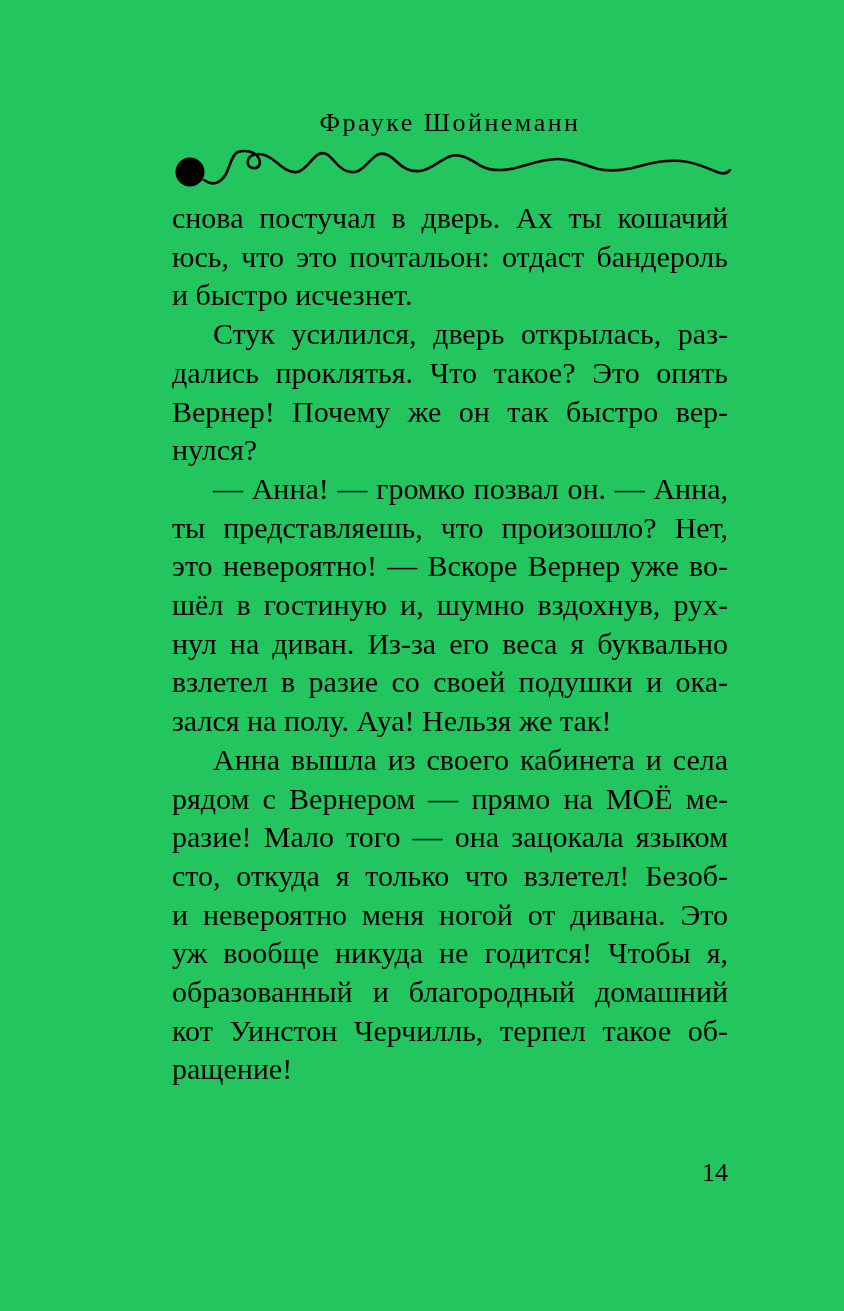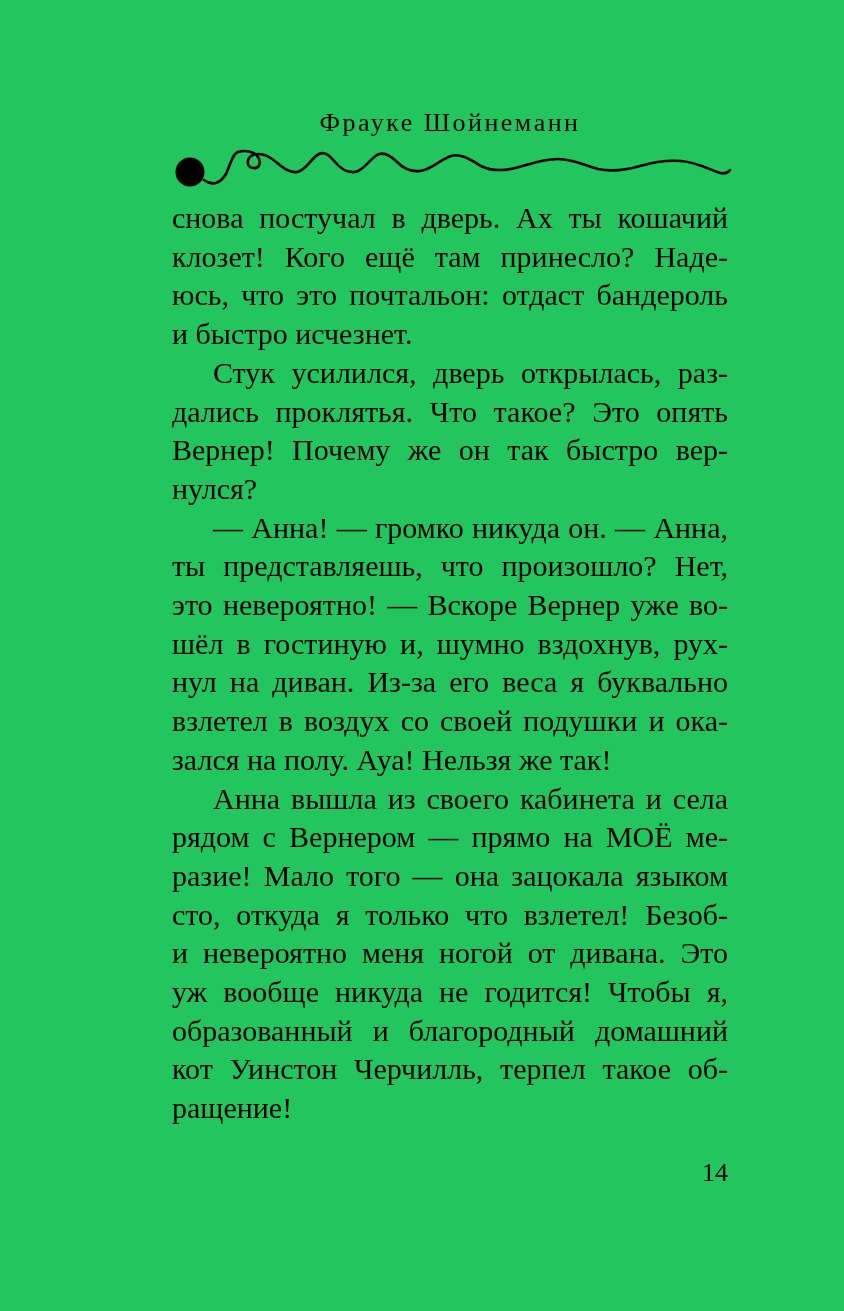--- a/index.html
+++ b/index.html
@@ -90,37 +90,36 @@
              C 402 17, 414 23, 428 27
              C 442 30, 456 28, 470 24
              C 484 20, 497 18, 511 19
              C 525 20, 537 26, 547 30
              C 552 32, 557 32, 560 28"></path>
   </svg>
 
   <div class="text-block" id="text-block">
       <div class="paragraph">
         <div class="line">снова постучал в дверь. Ах ты кошачий</div>
-        <div class="line">клозет! Кого ещё там принесло? Наде-</div>
         <div class="line">юсь, что это почтальон: отдаст бандероль</div>
         <div class="line par-last">и быстро исчезнет.</div>
       </div>
       <div class="paragraph">
         <div class="line indented">Стук усилился, дверь открылась, раз-</div>
         <div class="line">дались проклятья. Что такое? Это опять</div>
         <div class="line">Вернер! Почему же он так быстро вер-</div>
         <div class="line par-last">нулся?</div>
       </div>
       <div class="paragraph">
-        <div class="line indented">— Анна! — громко никуда он. — Анна,</div>
+        <div class="line indented">— Анна! — громко позвал он. — Анна,</div>
         <div class="line">ты представляешь, что произошло? Нет,</div>
         <div class="line">это невероятно! — Вскоре Вернер уже во-</div>
         <div class="line">шёл в гостиную и, шумно вздохнув, рух-</div>
         <div class="line">нул на диван. Из-за его веса я буквально</div>
-        <div class="line">взлетел в воздух со своей подушки и ока-</div>
+        <div class="line">взлетел в разие со своей подушки и ока-</div>
         <div class="line par-last">зался на полу. Ауа! Нельзя же так!</div>
       </div>
       <div class="paragraph">
         <div class="line indented">Анна вышла из своего кабинета и села</div>
         <div class="line">рядом с Вернером — прямо на МОЁ ме-</div>
         <div class="line">разие! Мало того — она зацокала языком</div>
         <div class="line">сто, откуда я только что взлетел! Безоб-</div>
         <div class="line">и невероятно меня ногой от дивана. Это</div>
         <div class="line">уж вообще никуда не годится! Чтобы я,</div>
         <div class="line">образованный и благородный домашний</div>

